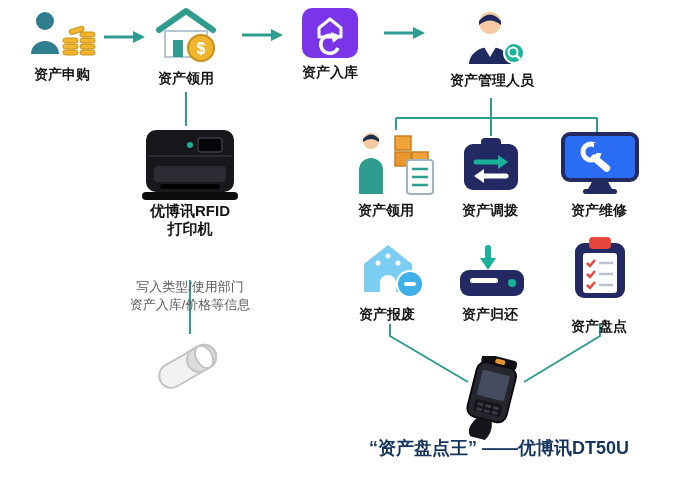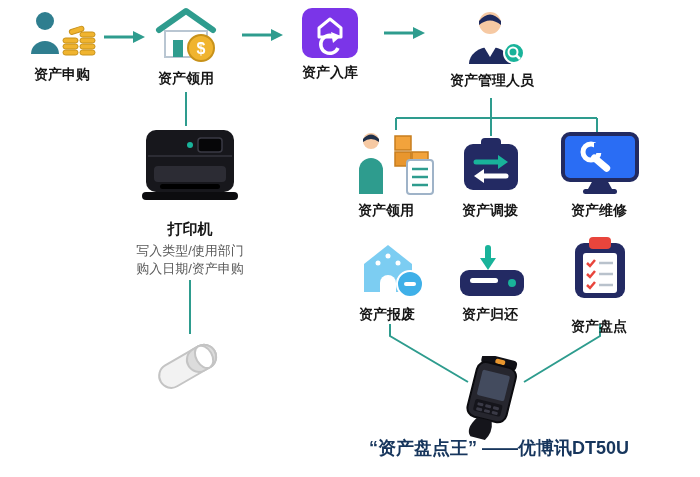--- a/index.html
+++ b/index.html
@@ -9,21 +9,21 @@
   }
   .abs{position:absolute;}
   .lbl{
     position:absolute;transform:translateX(-50%);
     font-weight:bold;font-size:14px;color:#161616;
     white-space:nowrap;text-align:center;
   }
   .lbl-lg{font-size:15px;}
   .desc{
     position:absolute;transform:translateX(-50%);
-    font-size:13px;color:#5a5a5a;white-space:nowrap;text-align:center;
+    font-size:13px;color:#5a5a5a;white-space:nowrap;text-align:center;margin-top:36px;
   }
   .footer-title{
     position:absolute;transform:translateX(-50%);
     font-size:18px;font-weight:bold;color:#17365d;white-space:nowrap;margin-left:7px;
   }
   .overlay{position:absolute;left:0;top:0;pointer-events:none;}
   svg{display:block;}
 </style>
 </head>
 <body>
@@ -121,23 +121,24 @@
     <svg width="100" height="76" viewBox="0 0 100 76">
       <rect x="6" y="4" width="88" height="62" rx="10" fill="#17171c"></rect>
       <path d="M8 30 h84" stroke="#2c2c34" stroke-width="2"></path>
       <rect x="58" y="12" width="24" height="14" rx="3" fill="#060608" stroke="#3a3a44" stroke-width="1.5"></rect>
       <circle cx="50" cy="19" r="3" fill="#19b39a"></circle>
       <rect x="14" y="40" width="72" height="16" rx="4" fill="#2c2c34"></rect>
       <rect x="20" y="58" width="60" height="5" rx="2.5" fill="#000000"></rect>
       <rect x="2" y="66" width="96" height="8" rx="4" fill="#0c0c0f"></rect>
     </svg>
   </div>
+  <div class="lbl lbl-lg" style="left:190px;top:202px">优博讯RFID</div>
   <div class="lbl lbl-lg" style="left:190px;top:220px">打印机</div>
   <div class="desc" style="left:190px;top:242px">写入类型/使用部门</div>
-  <div class="desc" style="left:190px;top:260px">购入日期/资产申购</div>
+  <div class="desc" style="left:190px;top:260px">资产入库/价格等信息</div>
 
   <div class="abs" style="left:150px;top:334px">
     <svg width="76" height="62" viewBox="0 0 76 62">
       <g transform="rotate(-30 38 31)">
         <rect x="6" y="20" width="62" height="24" rx="12" fill="#f2f2f2" stroke="#c4c4c4" stroke-width="2"></rect>
         <rect x="38" y="20" width="30" height="24" rx="12" fill="#dcdcdc" stroke="#c4c4c4" stroke-width="2"></rect>
         <ellipse cx="56" cy="32" rx="8" ry="12" fill="#ffffff" stroke="#c4c4c4" stroke-width="2"></ellipse>
       </g>
     </svg>
   </div>

